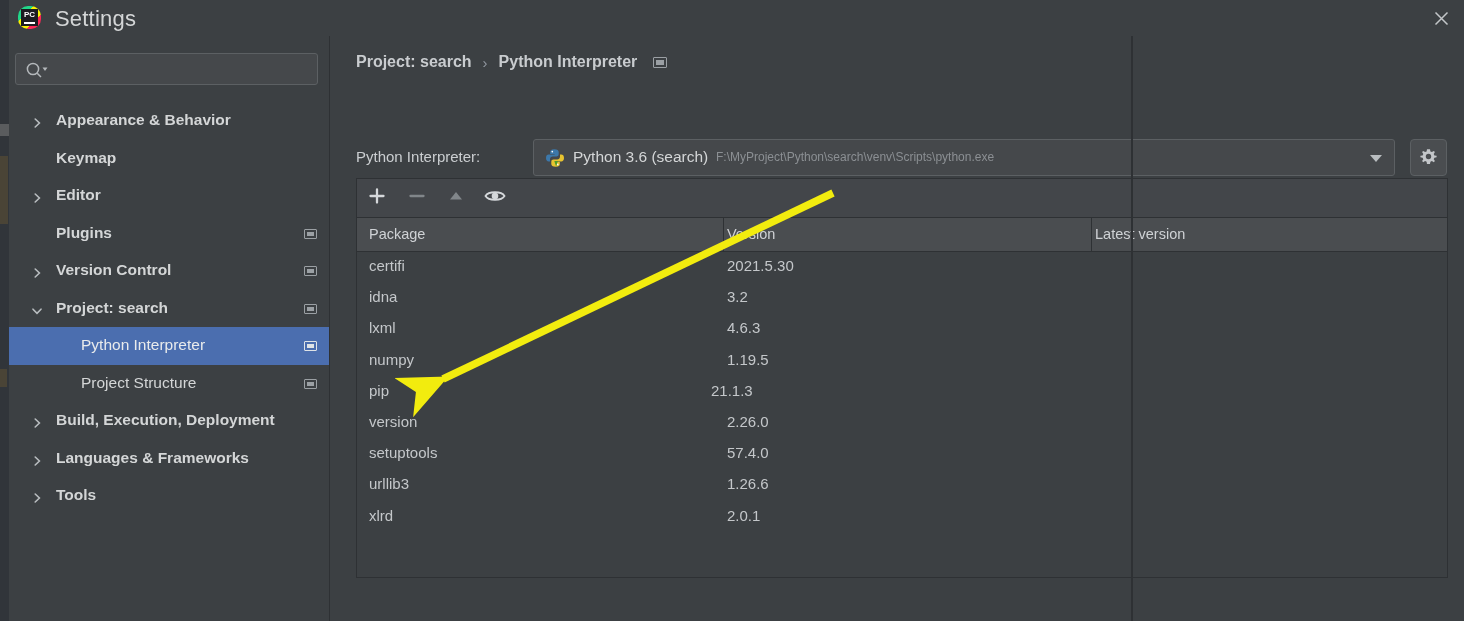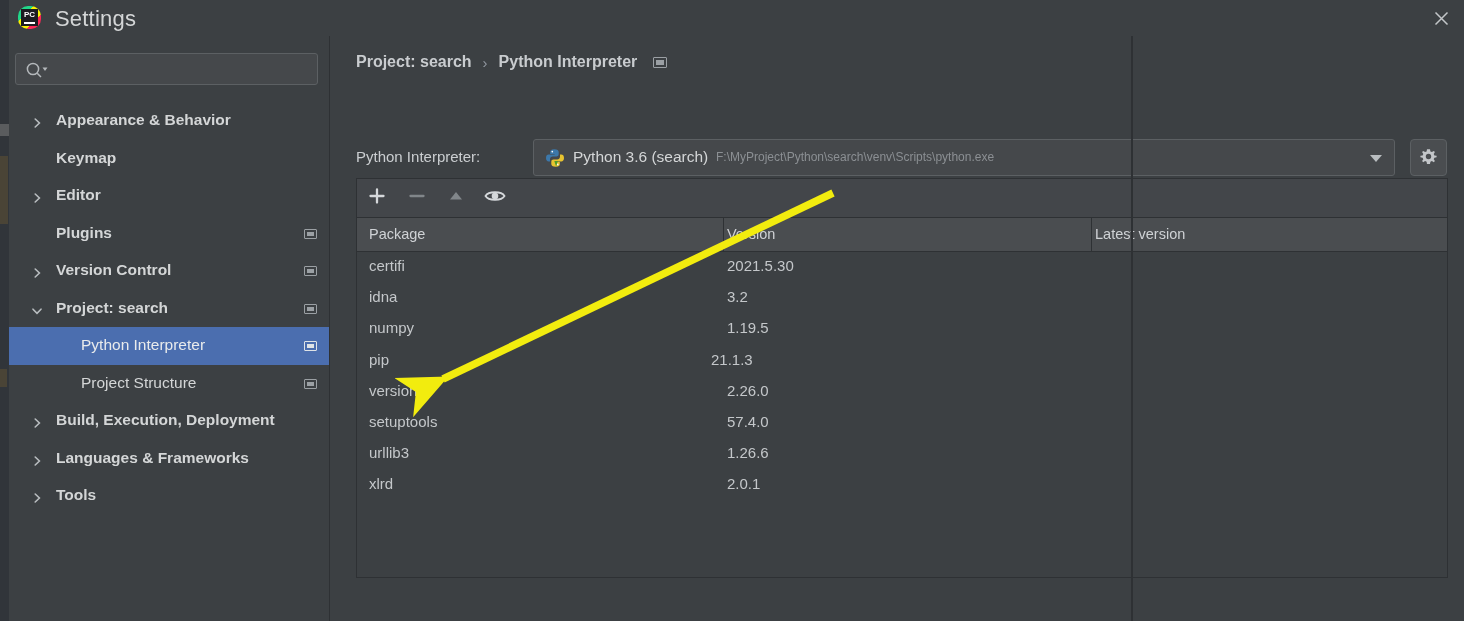--- a/index.html
+++ b/index.html
@@ -508,20 +508,25 @@
             <div class="cell" style="left: 12px;">certifi</div>
             <div class="cell" style="left: 370px;">2021.5.30</div>
             <div class="cell" style="left: 738px;"></div>
           </div>
           <div class="row">
             <div class="cell" style="left: 12px;">idna</div>
             <div class="cell" style="left: 370px;">3.2</div>
             <div class="cell" style="left: 738px;"></div>
           </div>
           <div class="row">
+            <div class="cell" style="left: 12px;">lxml</div>
+            <div class="cell" style="left: 370px;">4.6.3</div>
+            <div class="cell" style="left: 738px;"></div>
+          </div>
+          <div class="row">
             <div class="cell" style="left: 12px;">numpy</div>
             <div class="cell" style="left: 370px;">1.19.5</div>
             <div class="cell" style="left: 738px;"></div>
           </div>
           <div class="row">
             <div class="cell" style="left: 12px;">pip</div>
             <div class="cell" style="left: 354px;">21.1.3</div>
             <div class="cell" style="left: 738px;"></div>
           </div>
           <div class="row">

